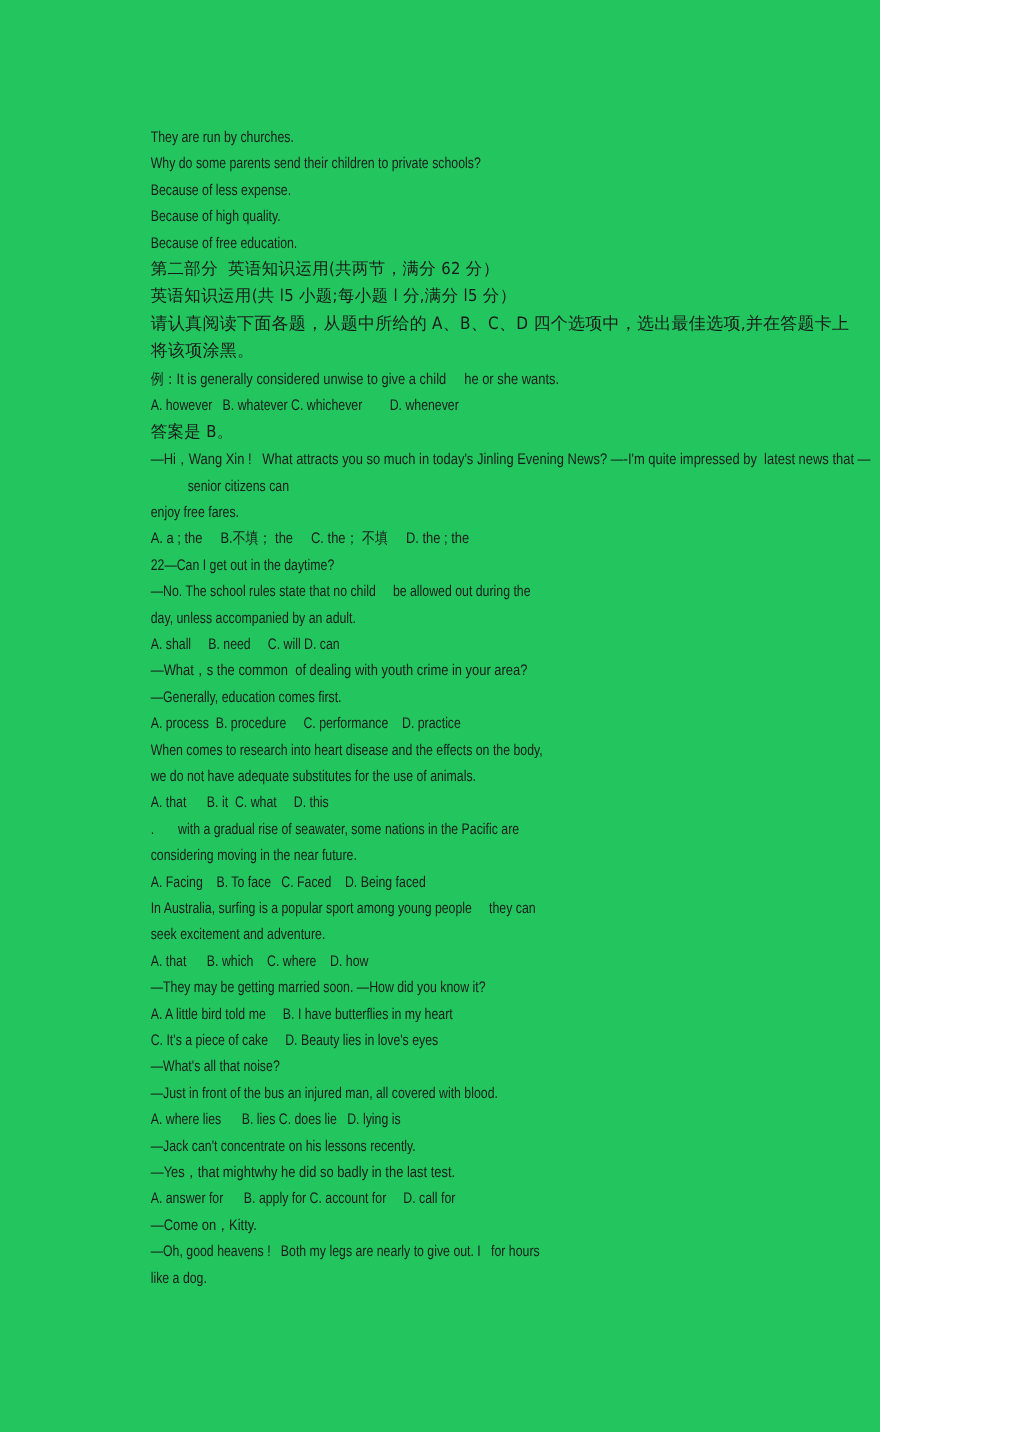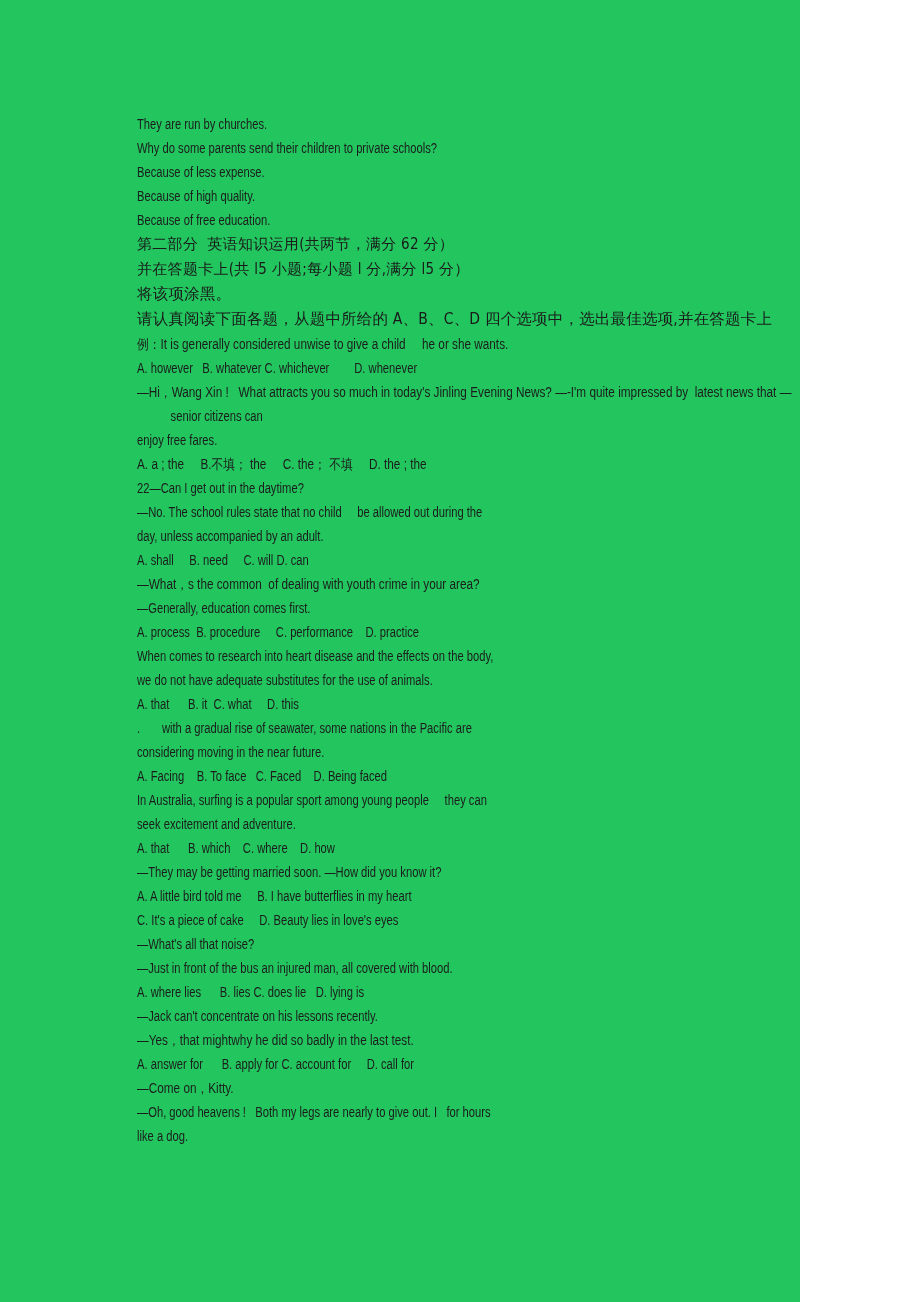--- a/index.html
+++ b/index.html
@@ -83,25 +83,26 @@
 <body>
 
 <div id="page">
   <div id="doc-body">
       <span class="ln lat">They are run by churches.</span>
       <span class="ln lat">Why do some parents send their children to private schools?</span>
       <span class="ln lat">Because of less expense.</span>
       <span class="ln lat">Because of high quality.</span>
       <span class="ln lat">Because of free education.</span>
       <span class="ln cjk tall">第二部分  英语知识运用(共两节，满分 62 分）</span>
-      <span class="ln cjk tall">并在答题卡上(共 l5 小题;每小题 l 分,满分 l5 分）</span>
+      <span class="ln cjk tall">英语知识运用(共 l5 小题;每小题 l 分,满分 l5 分）</span>
+      <span class="ln cjk-wide tall">请认真阅读下面各题，从题中所给的 A、B、C、D 四个选项中，选出最佳选项,并在答题卡上</span>
       <span class="ln cjk-wide tall">将该项涂黑。</span>
-      <span class="ln cjk-wide tall">请认真阅读下面各题，从题中所给的 A、B、C、D 四个选项中，选出最佳选项,并在答题卡上</span>
       <span class="ln mix">例：It is generally considered unwise to give a child     he or she wants.</span>
       <span class="ln lat">A. however   B. whatever C. whichever        D. whenever</span>
+      <span class="ln cjk tall">答案是 B。</span>
       <span class="ln mix">—Hi，Wang Xin !   What attracts you so much in today's Jinling Evening News? —-I'm quite impressed by  latest news that —</span>
       <span class="ln lat indent">senior citizens can</span>
       <span class="ln lat">enjoy free fares.</span>
       <span class="ln mix">A. a ; the     B.不填； the     C. the； 不填     D. the ; the</span>
       <span class="ln lat">22—Can I get out in the daytime?</span>
       <span class="ln lat">—No. The school rules state that no child     be allowed out during the</span>
       <span class="ln lat">day, unless accompanied by an adult.</span>
       <span class="ln lat">A. shall     B. need     C. will D. can</span>
       <span class="ln mix">—What，s the common  of dealing with youth crime in your area?</span>
       <span class="ln lat">—Generally, education comes first.</span>

